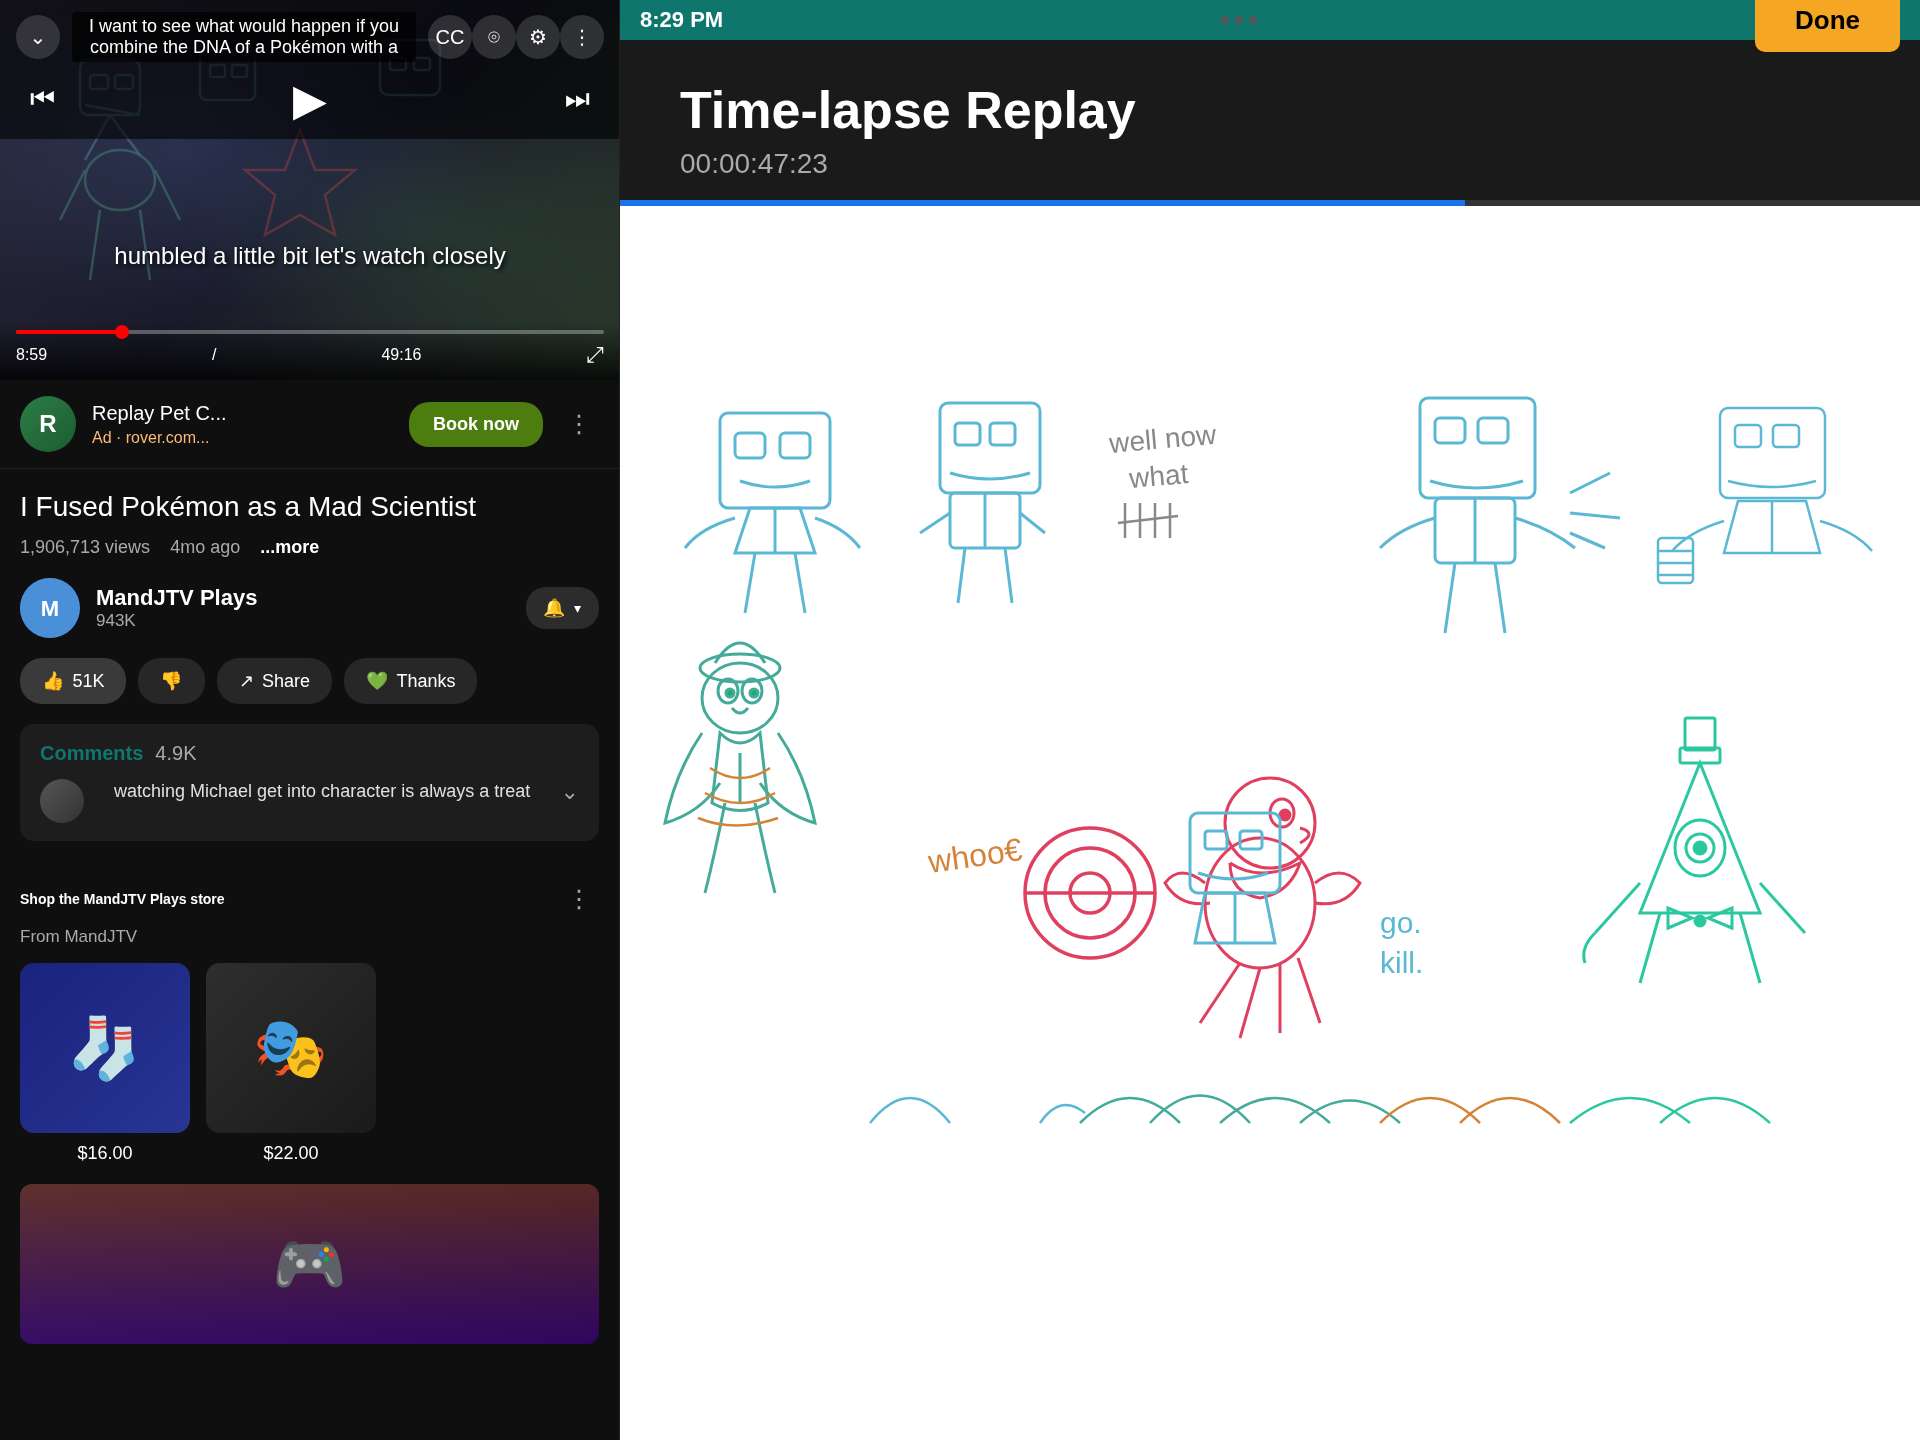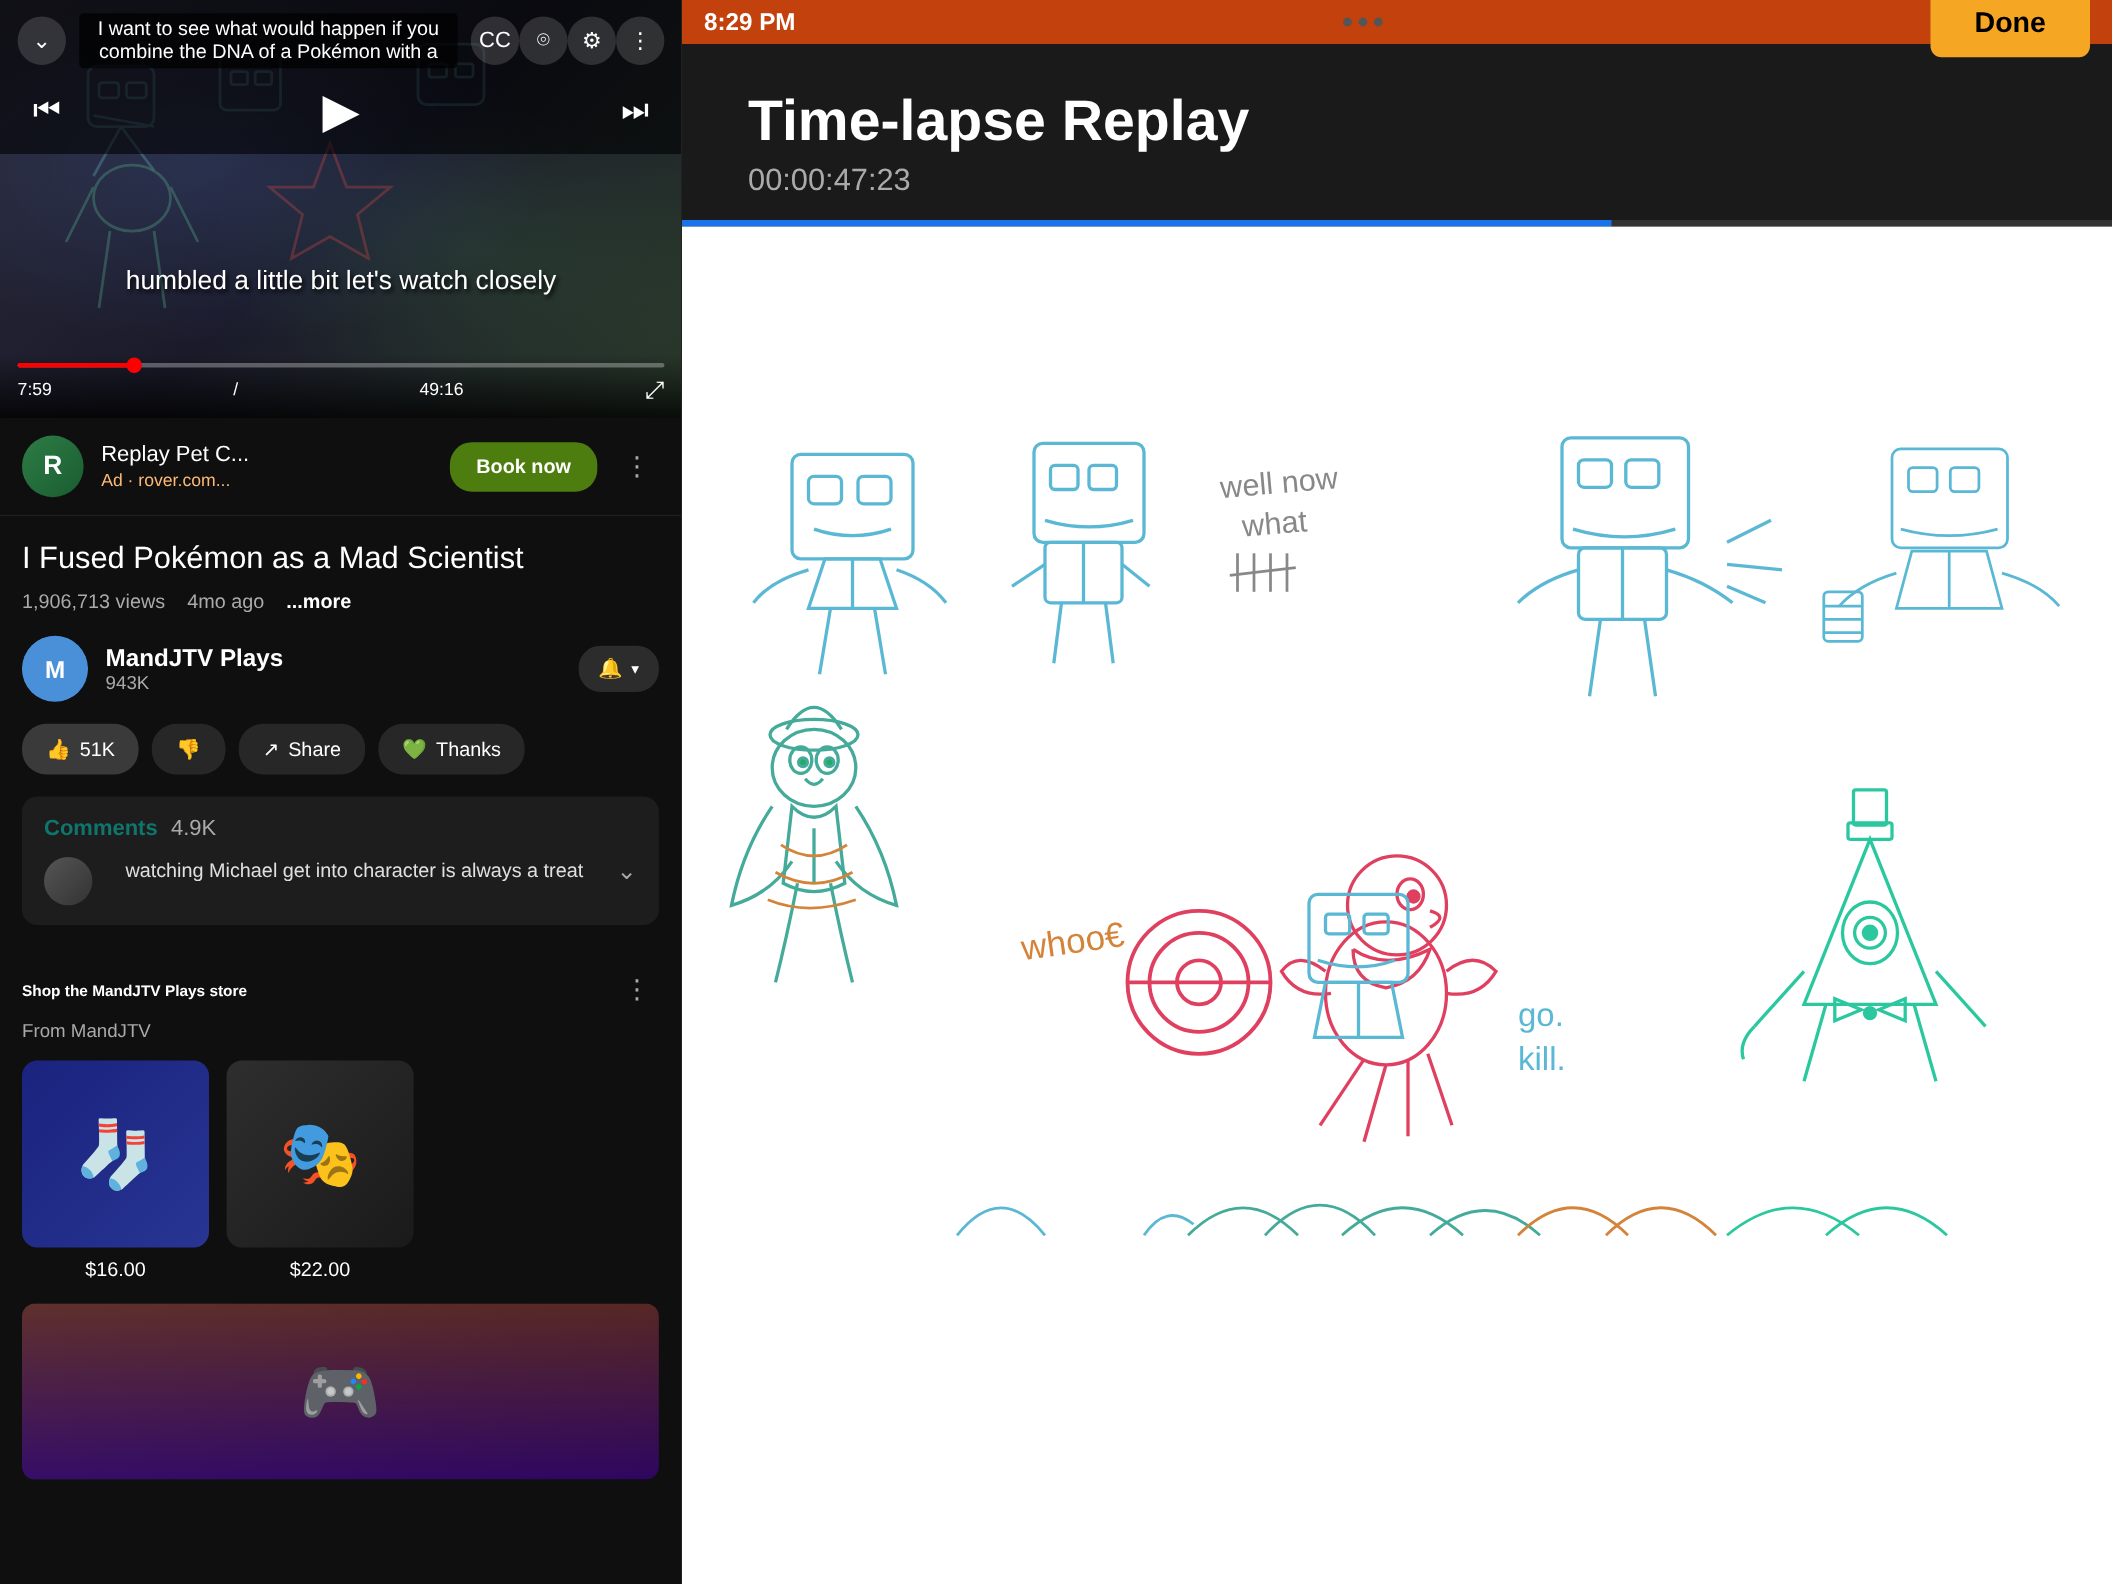--- a/index.html
+++ b/index.html
@@ -487,21 +487,21 @@
     .drawing-svg {
       position: absolute;
       inset: 0;
       width: 100%;
       height: 100%;
     }
 
     
     .status-bar {
       height: 40px;
-      background: #c2410c;
+      background: #0f766e;
       display: flex;
       align-items: center;
       padding: 0 20px;
       gap: 20px;
     }
     .status-time {
       font-size: 22px;
       color: #fff;
       font-weight: 600;
     }
@@ -574,21 +574,21 @@
     </div>
 
     <div class="subtitle-text">humbled a little bit let's watch closely</div>
 
     <div class="video-bottom-bar">
       <div class="progress-bar-container">
         <div class="progress-bar-fill"></div>
         <div class="progress-dot"></div>
       </div>
       <div class="time-row">
-        <span>7:59</span>
+        <span>8:59</span>
         <span>/</span>
         <span>49:16</span>
         <button class="fullscreen-btn">⤢</button>
       </div>
     </div>
   </div>
 
   <div class="ad-section">
     <div class="ad-avatar">
       <span>R</span>

